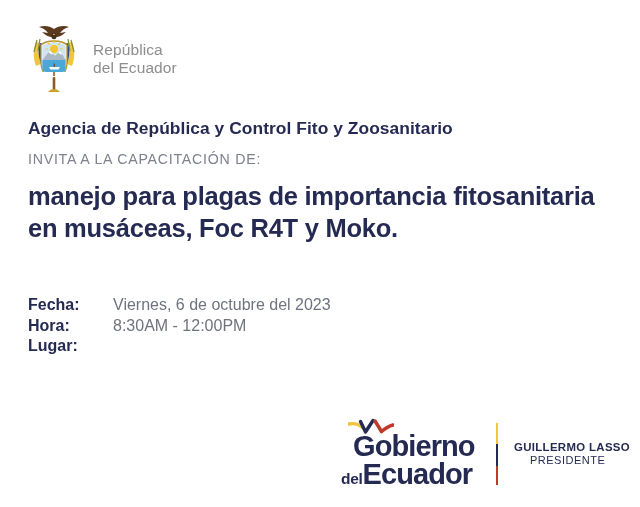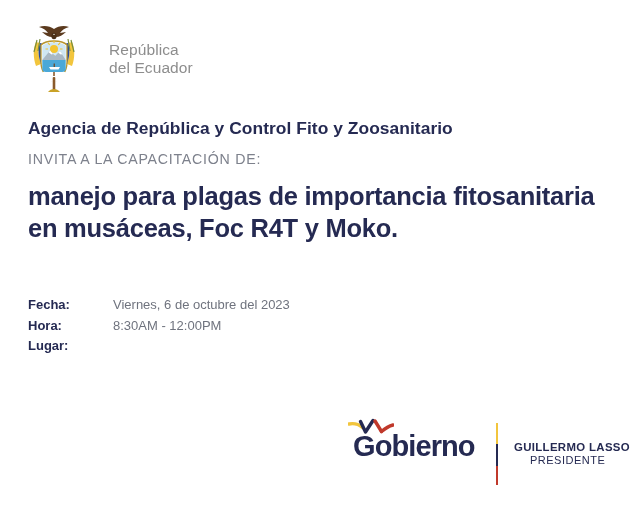--- a/index.html
+++ b/index.html
@@ -23,21 +23,21 @@
     background: #ffffff;
   }
 
   
   .header-brand {
     position: absolute;
     left: 24px;
     top: 22px;
     display: flex;
     align-items: center;
-    gap: 25px;
+    gap: 9px;
   }
   .coat-of-arms {
     width: 60px;
     height: 74px;
     display: block;
   }
   .republic-label {
     font-size: 15.5px;
     line-height: 1.18;
     color: #8d8d8d;
@@ -90,21 +90,21 @@
     display: inline-block;
     width: 100%;
     height: 0;
   }
 
   
   .details {
     position: absolute;
     left: 28px;
     top: 295px;
-    font-size: 13px;
+    font-size: 16px;
     line-height: 20.5px;
   }
   .detail-row {
     display: flex;
     align-items: baseline;
   }
   .detail-label {
     width: 85px;
     flex: 0 0 85px;
     font-weight: 700;
@@ -284,20 +284,23 @@
       <span class="gov-swoosh-wrap">
         <svg class="gov-swoosh" viewBox="0 0 46 20" xmlns="http://www.w3.org/2000/svg">
           <path d="M1 6 C6 5 11 6.5 14.5 9.5" stroke="#f2c53d" stroke-width="3.4" fill="none" stroke-linecap="round"></path>
           <path d="M12.5 3.5 L17.5 14 L25 2.5" stroke="#252a52" stroke-width="3.4" fill="none" stroke-linecap="round" stroke-linejoin="round"></path>
           <path d="M27 3 L33.5 13.5" stroke="#c0392b" stroke-width="3.4" fill="none" stroke-linecap="round"></path>
           <path d="M33.5 13.5 C37 10.5 41 8 45 7" stroke="#c0392b" stroke-width="3.4" fill="none" stroke-linecap="round"></path>
         </svg>
       </span>
       <span class="gov-word">
         <span class="w-gobierno">Gobierno</span>
+        <span class="w-second">
+          <span class="w-del">del</span><span class="w-ecuador">Ecuador</span>
+        </span>
       </span>
     </div>
 
     <div class="gov-divider"></div>
 
     <div class="president-block">
       <span class="president-name">GUILLERMO LASSO</span>
       <span class="president-role">PRESIDENTE</span>
     </div>
   </div>

